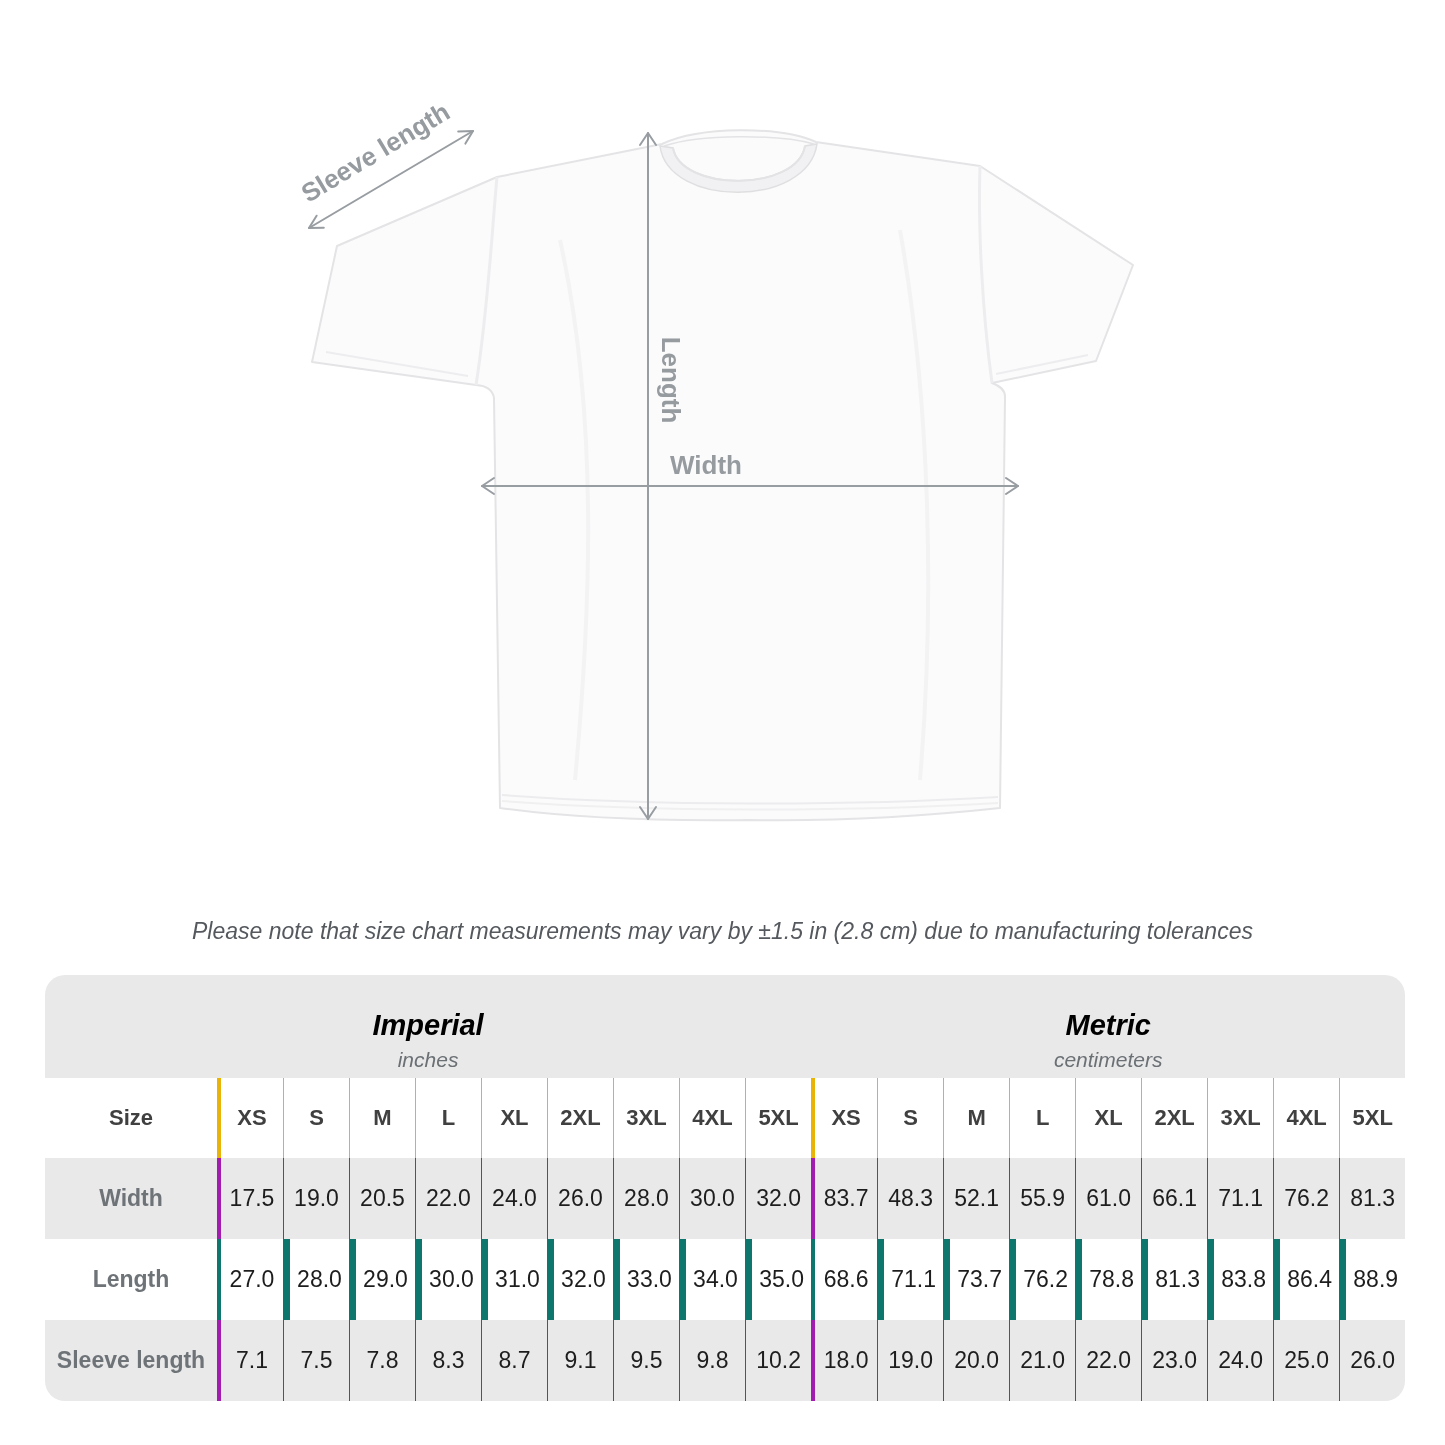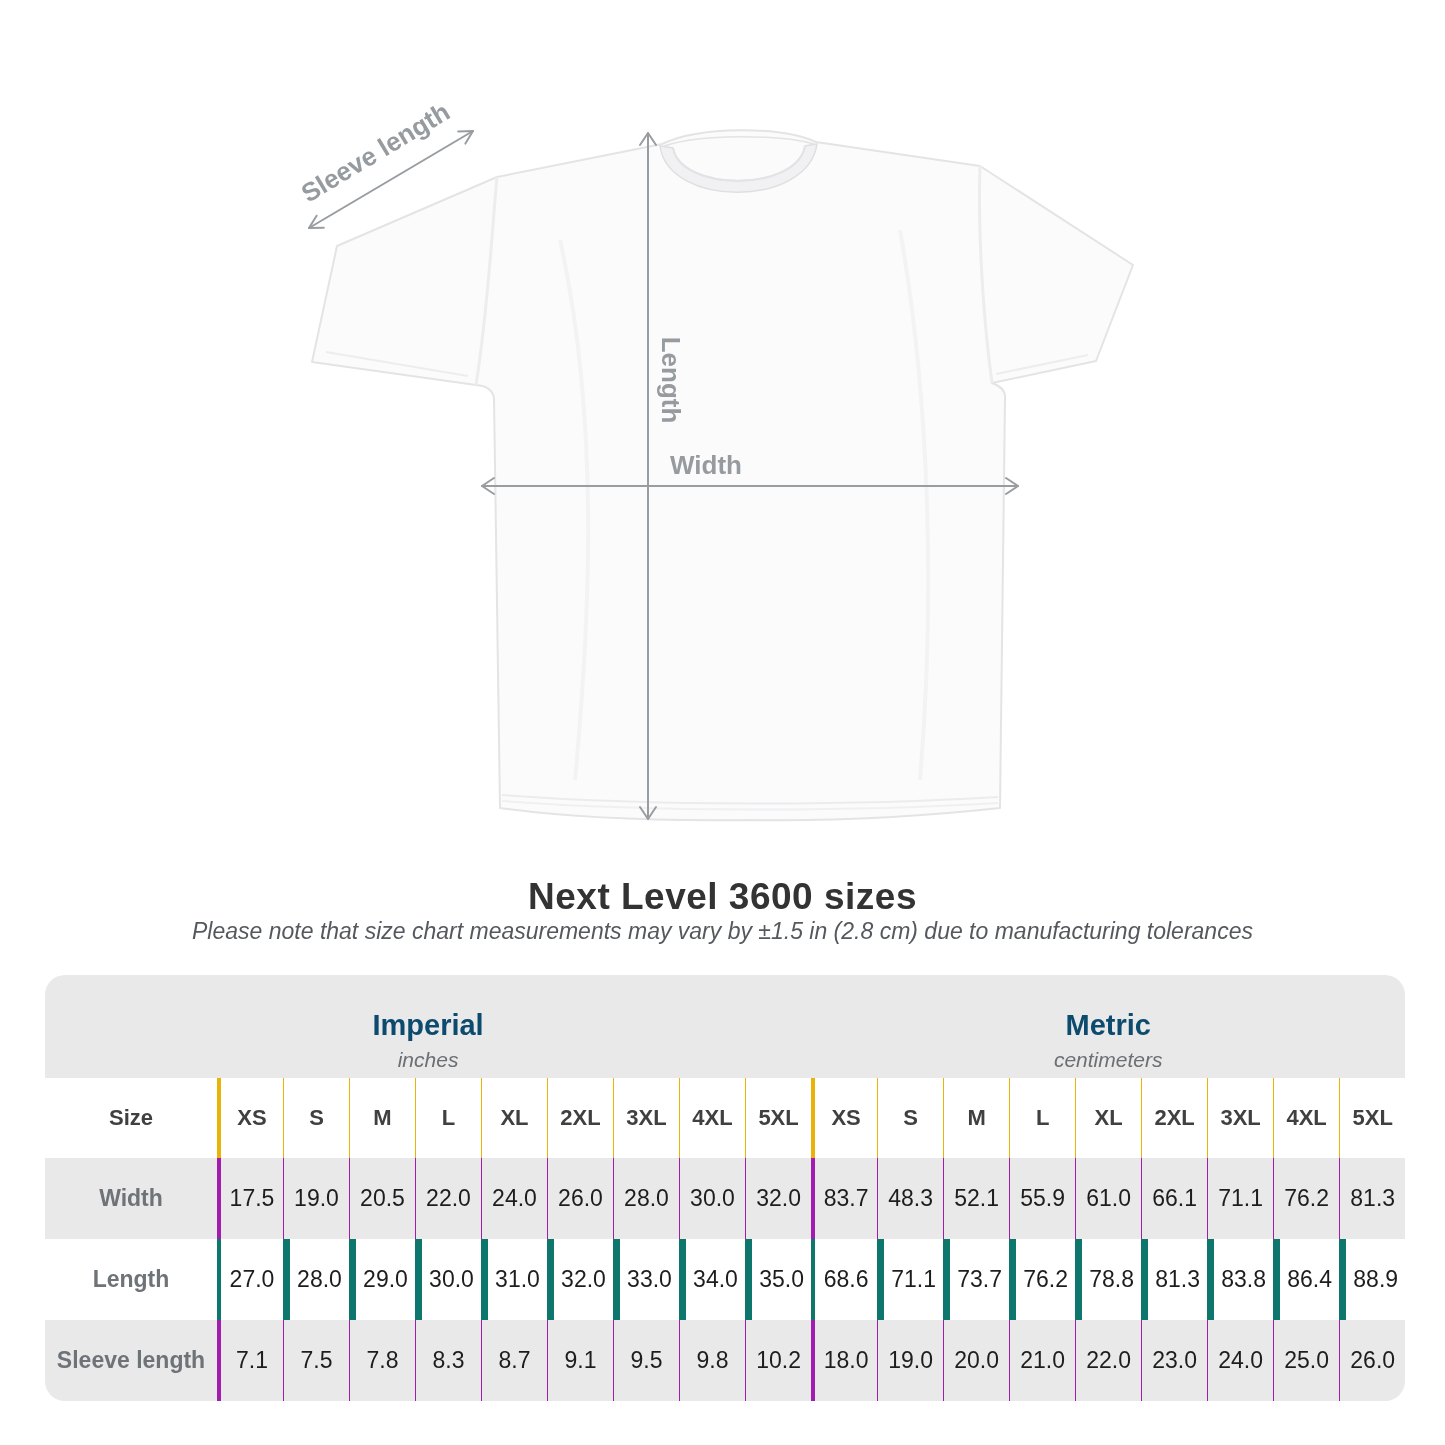--- a/index.html
+++ b/index.html
@@ -21,21 +21,21 @@
     border-collapse:separate;border-spacing:0;table-layout:fixed;
   }
   .size-table td,.size-table th{padding:0;margin:0;text-align:center;vertical-align:middle;}
   .col-label{width:172px;}
   .col-data{width:66px;}
   .r-band td{height:103px;background:#e9e9ea;}
   .corner-tl{border-top-left-radius:20px;}
   .corner-tr{border-top-right-radius:20px;}
   .corner-bl{border-bottom-left-radius:20px;}
   .corner-br{border-bottom-right-radius:20px;}
-  .g-title{font-size:29px;font-weight:bold;color:#0c4a6e;line-height:1.1;margin-top:28px;}
+  .g-title{font-size:29px;font-weight:bold;font-style:italic;color:#000000;line-height:1.1;margin-top:28px;}
   .g-unit{font-size:21px;font-style:italic;color:#6b7074;margin-top:6px;line-height:1.1;}
   .r-head th{height:80px;background:#ffffff;font-size:22px;font-weight:bold;color:#404040;}
   .r-gray td{height:81px;background:#e9e9ea;}
   .r-white td{height:81px;background:#ffffff;}
   .lbl{font-size:23px;font-weight:bold;color:#6e7378;}
   td.c{font-size:23px;font-weight:normal;color:#1d1d1d;}
   .r-head .c{border-left:1px solid #eab308;}
   .r-white .c{border-left:7px solid #0f766e;text-align:center;}
   .r-gray .c{border-left:1px solid #a21caf;text-align:center;}
   .size-table .c.wide{border-left-width:4px;}
@@ -103,21 +103,20 @@
       </g>
     </g>
 
     <g fill="#969ba0" font-family="Liberation Sans, sans-serif" font-size="26" font-weight="bold">
       <text text-anchor="middle" transform="translate(380 160) rotate(-31)">Sleeve length</text>
       <text text-anchor="middle" transform="translate(662 380) rotate(90)">Length</text>
       <text text-anchor="middle" x="706" y="474">Width</text>
     </g>
   </svg>
 
-  <div class="title">Next Level 3600 sizes</div>
   <div class="note">Please note that size chart measurements may vary by ±1.5 in (2.8 cm) due to manufacturing tolerances</div>
 
   <table class="size-table">
     <colgroup>
       <col class="col-label">
       <col class="col-data">
         <col class="col-data">
         <col class="col-data">
         <col class="col-data">
         <col class="col-data">

